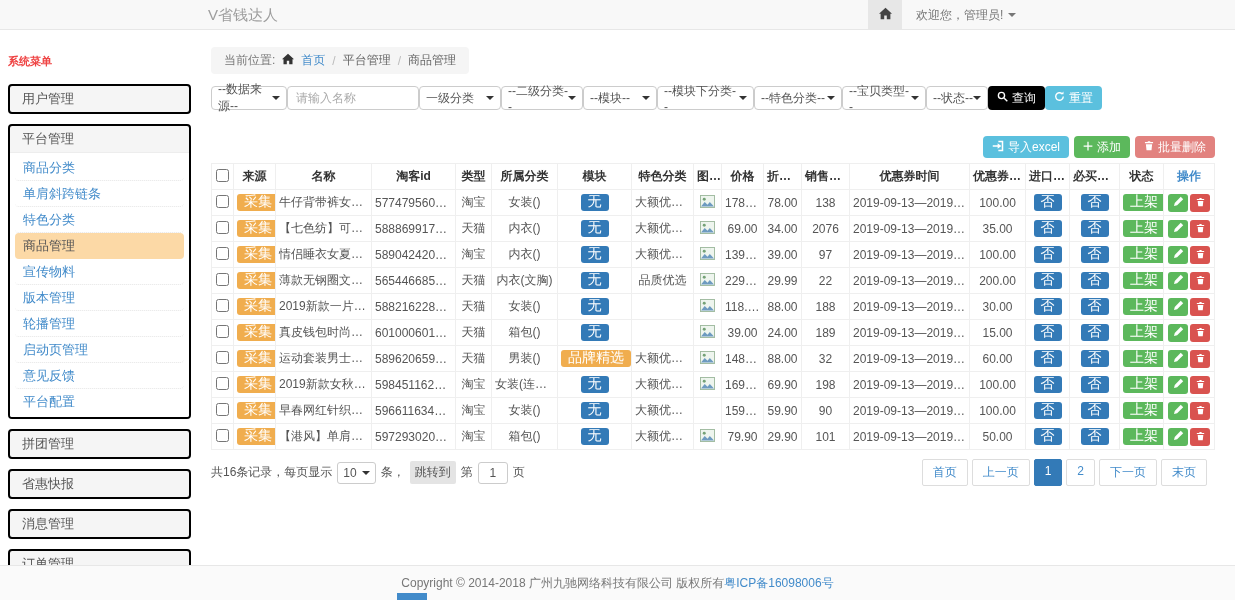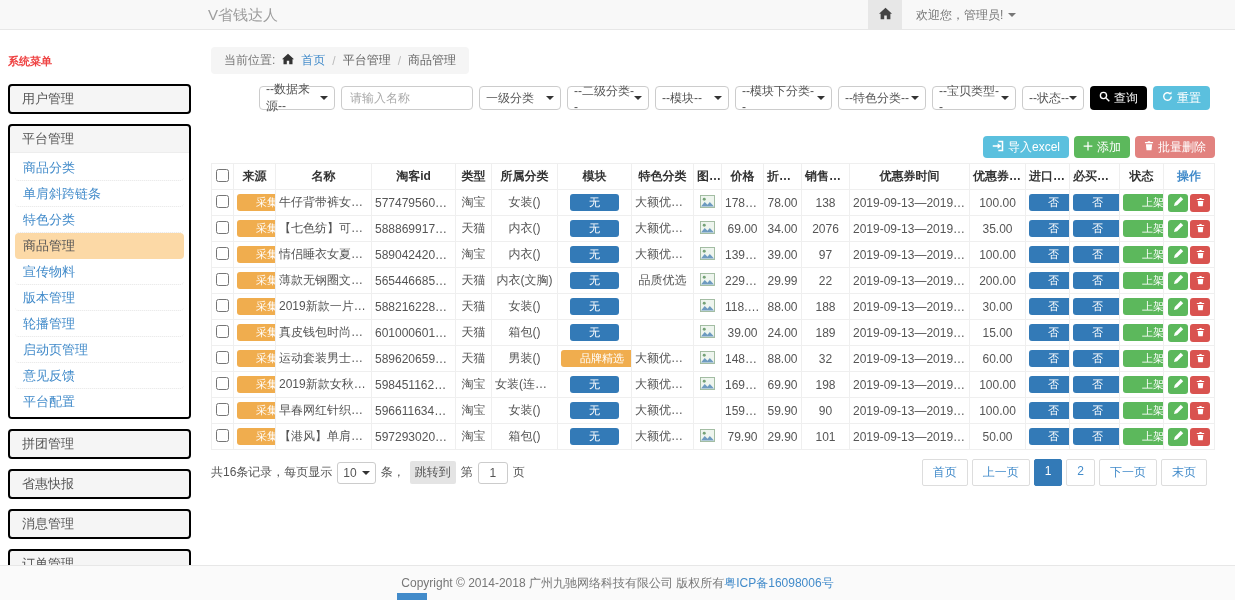--- a/index.html
+++ b/index.html
@@ -23,40 +23,40 @@
 .sb-sub{background:#fff;border-top:1px solid #ededed;padding:2px 5px;}
 .sb-link{height:26px;line-height:25px;padding-left:8px;color:#428bca;font-size:13px;border-bottom:1px dotted #e5e5e5;border-radius:4px;cursor:pointer;}
 .sb-sub .sb-link:last-child{border-bottom:none;}
 .sb-link.active{background:#fcd9a6;color:#555;border-bottom:1px solid transparent;}
 
 .breadcrumb{display:inline-flex;align-items:center;gap:7px;background:#f5f5f5;border-radius:4px;padding:5px 13px;color:#777;}
 .breadcrumb .home-link{color:#428bca;cursor:pointer;}
 .breadcrumb .sep{color:#bbb;}
 .breadcrumb .crumb{color:#666;}
 
-.filters{display:flex;gap:6px;margin-top:12px;align-items:flex-end;margin-left:48px;}
+.filters{display:flex;margin-top:12px;align-items:flex-end;}
 .sel{height:24px;border:1px solid #ccc;border-radius:4px;background:#fff;display:flex;align-items:center;justify-content:space-between;padding:0 6px;color:#555;cursor:pointer;flex:none;}
 .sel .caret{border-top-color:#333;}
 .txt-input{height:24px;border:1px solid #ccc;border-radius:4px;padding:0 8px;width:132px;color:#555;font-size:12px;font-family:inherit;}
 .txt-input::placeholder{color:#aaa;}
 .btn{height:24px;border:none;border-radius:4px;color:#fff;display:inline-flex;align-items:center;gap:4px;padding:0 9px;font-size:12px;cursor:pointer;font-family:inherit;flex:none;}
 .btn-primary{background:#000000;}
 .btn-info{background:#5bc0de;}
 .btn-success{background:#5cb85c;}
 .btn-danger-light{background:#e2827f;}
 
 .toolbar{display:flex;justify-content:flex-end;gap:5px;margin-top:26px;}
 .toolbar .btn{height:22px;}
 
 table{width:100%;border-collapse:collapse;table-layout:fixed;margin-top:5px;}
 th,td{border:1px solid #efefef;text-align:center;height:26px;padding:1px 3px;overflow:hidden;white-space:nowrap;text-overflow:ellipsis;font-size:12px;}
 th{color:#333;font-weight:bold;background:#fff;}
 th.op-head{color:#428bca;}
 td{color:#555;}
-.badge{display:inline-block;color:#fff;border-radius:3px;padding:2px 19px;font-size:11px;line-height:13px;}
+.badge{display:inline-block;color:#fff;border-radius:3px;padding:2px 7px;font-size:14px;line-height:13px;font-family:Liberation Mono, monospace;}
 .badge.orange{background:#f0ad4e;}
 .badge.blue{background:#337ab7;cursor:pointer;}
 .badge.green{background:#5cb85c;cursor:pointer;}
 .thumb{display:inline-block;vertical-align:middle;}
 .op{display:inline-flex;width:20px;height:18px;border-radius:3px;align-items:center;justify-content:center;margin:0 1px;cursor:pointer;vertical-align:middle;}
 .op.edit{background:#5cb85c;}
 .op.del{background:#d9534f;}
 
 .pager-row{display:flex;justify-content:space-between;align-items:center;margin-top:9px;}
 .pager-left{display:flex;align-items:center;gap:5px;color:#555;}

